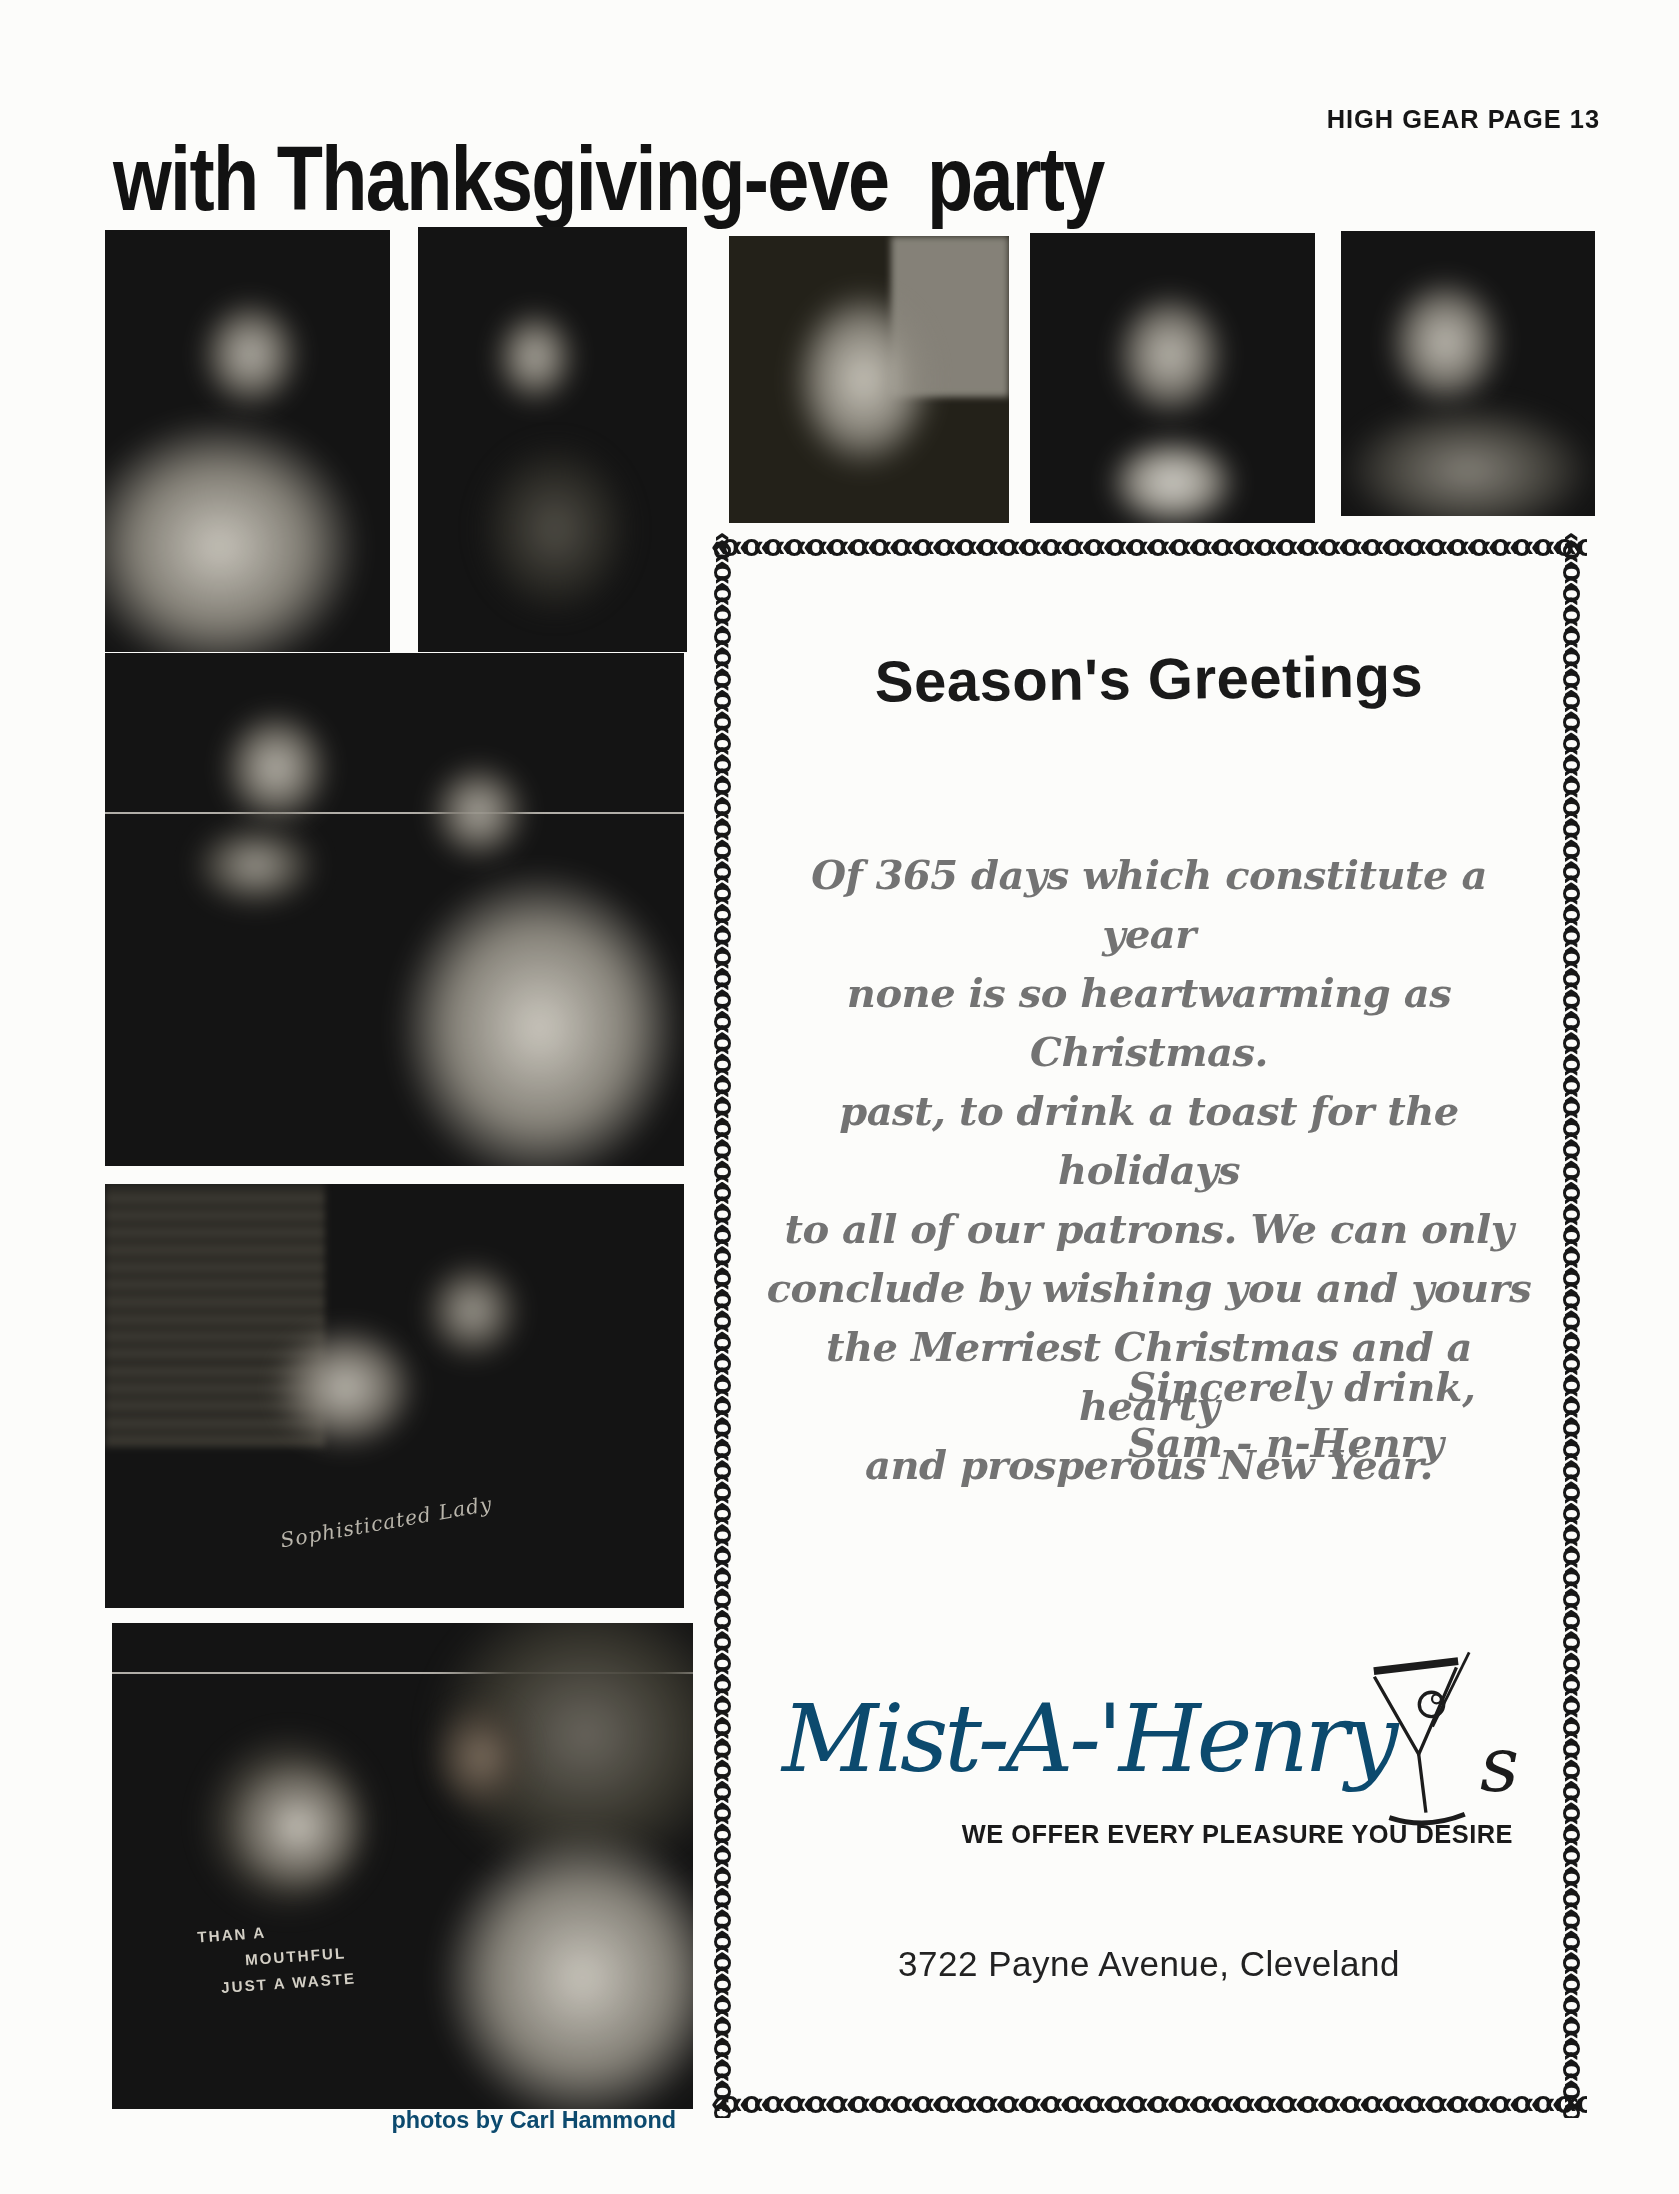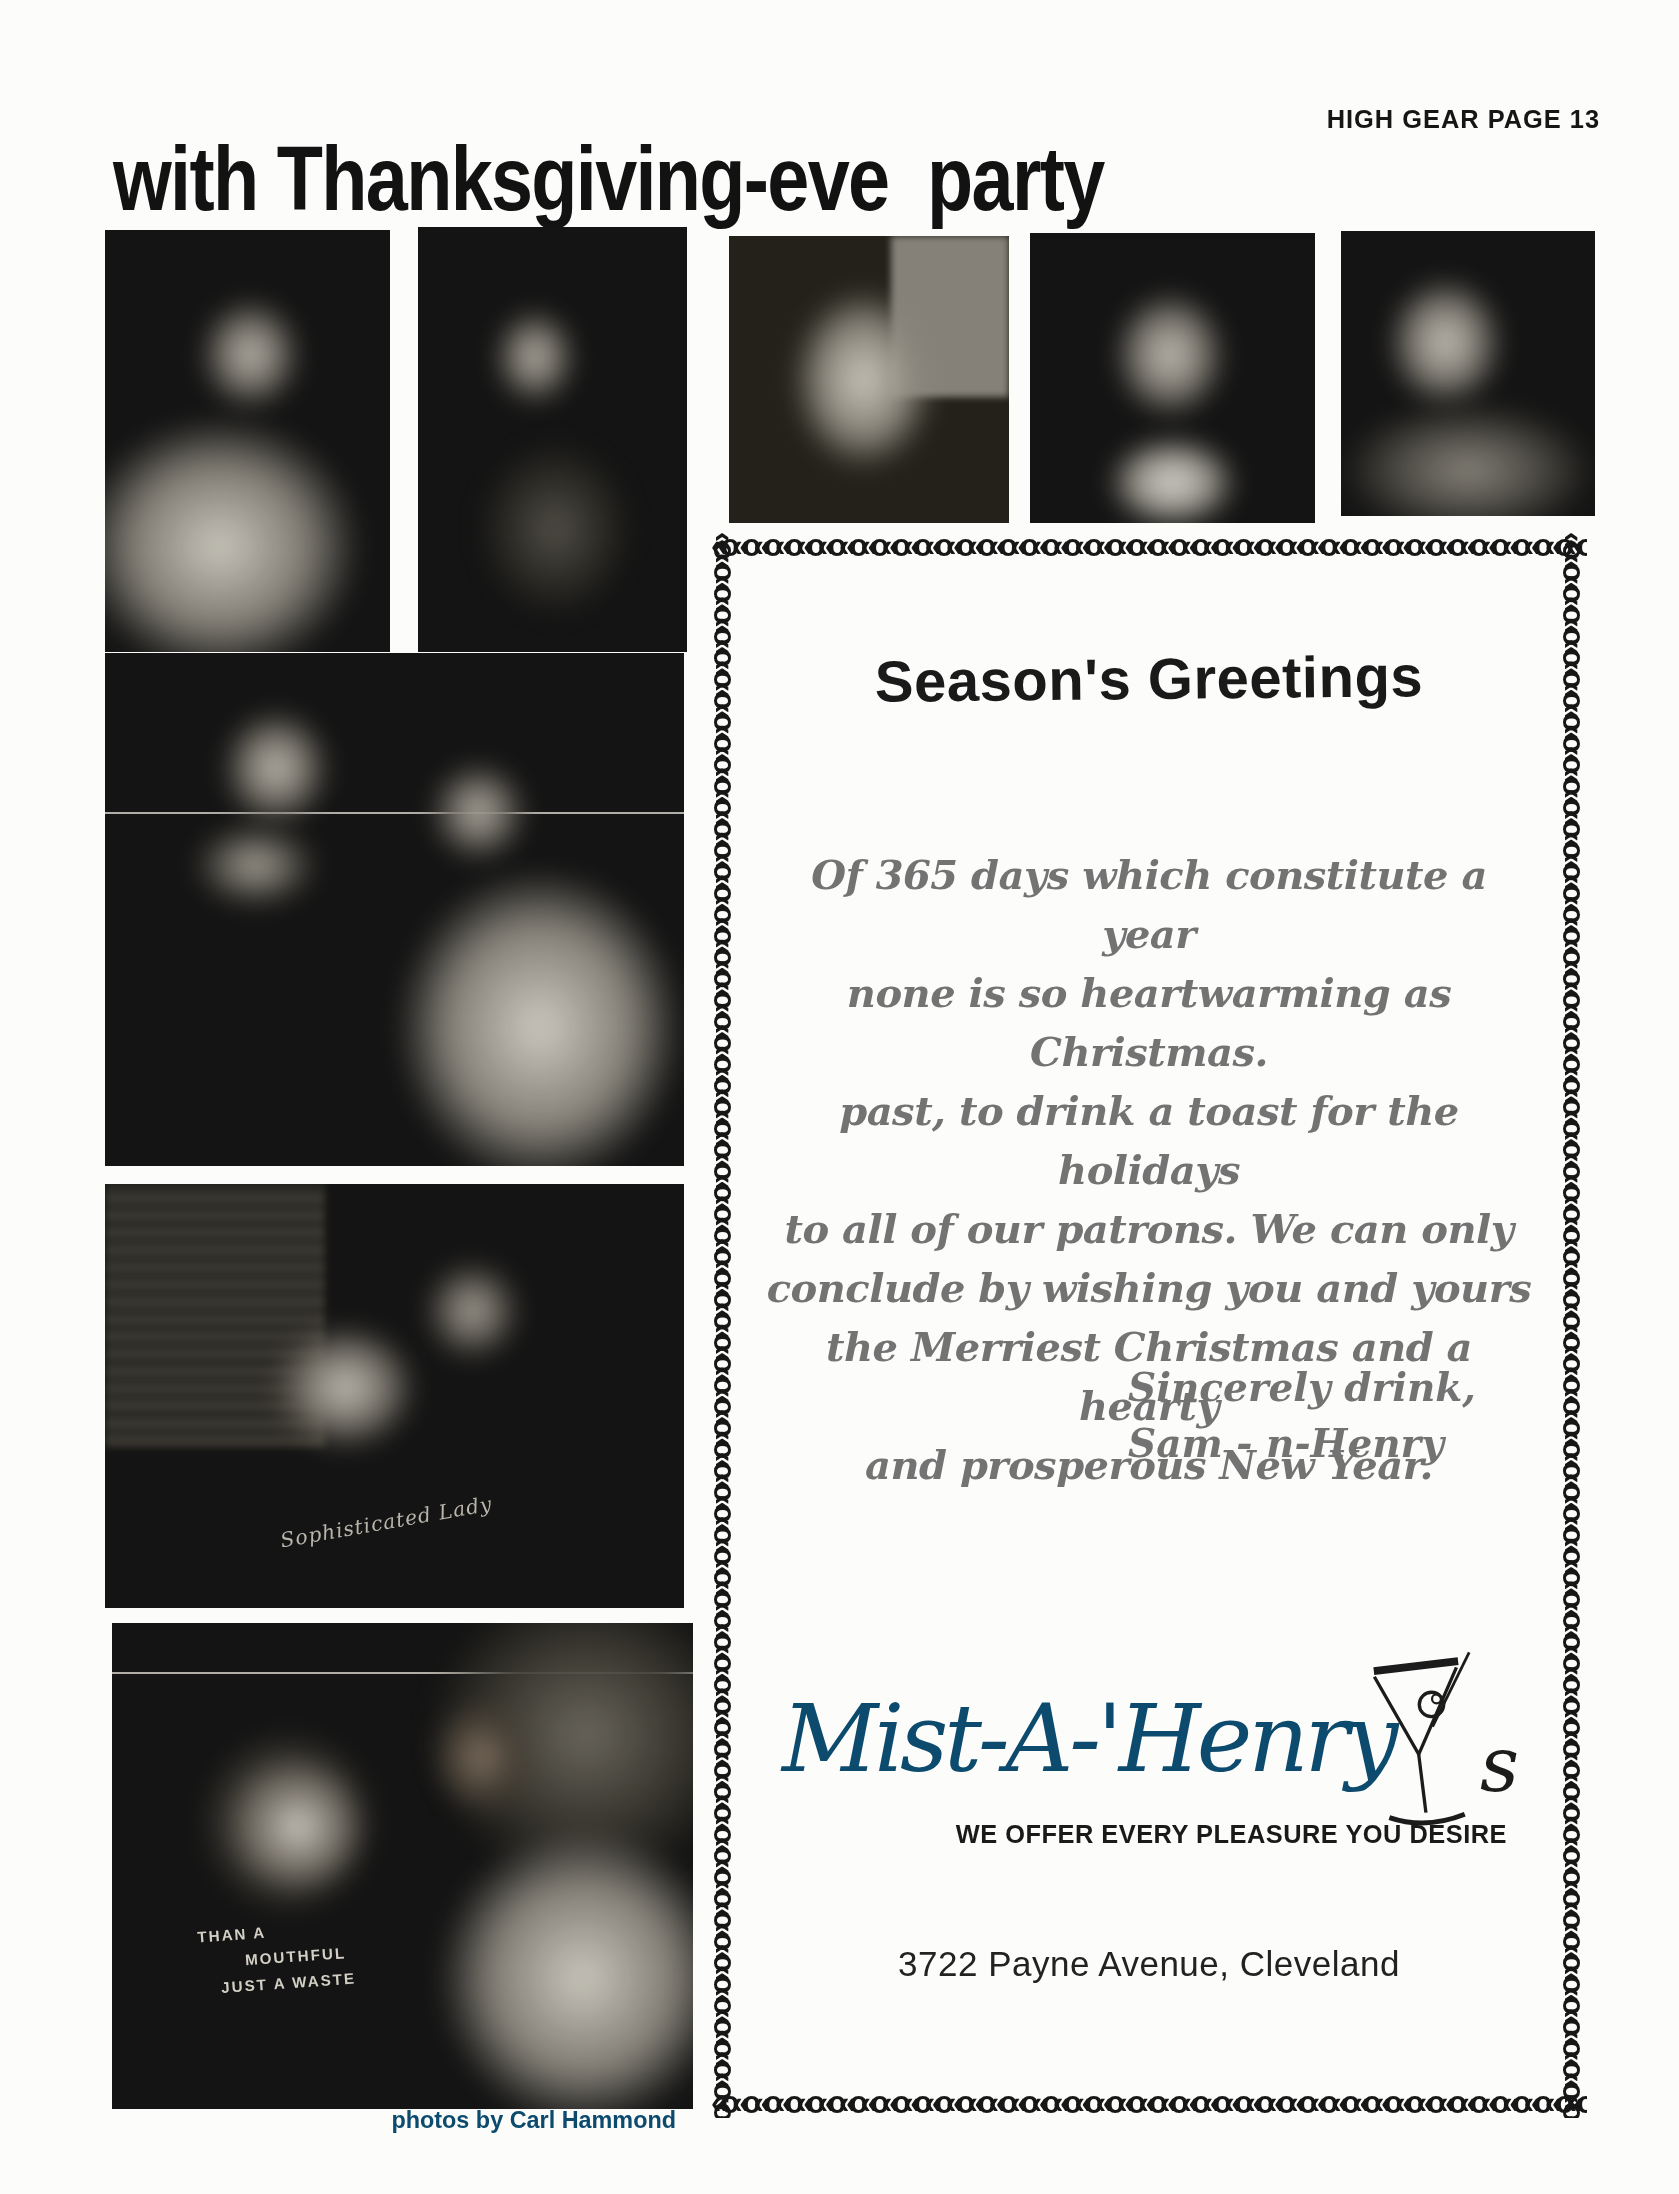--- a/index.html
+++ b/index.html
@@ -47,21 +47,21 @@
   .ad-message{position:absolute;top:313px;left:53px;right:53px;text-align:center;
               font-size:40px;line-height:59px;letter-spacing:-0.5px;}
   .ad-closing{position:absolute;top:827px;left:417px;font-size:39px;line-height:56px;text-align:left;}
 
   .logo-text{position:absolute;left:71px;top:1160px;font-size:94px;font-weight:400;
              font-family:"DejaVu Serif",serif;font-style:italic;letter-spacing:-4.1px;color:#0c4a6e;
              line-height:1;}
   .logo-s{position:absolute;left:769px;top:1195px;font-size:76px;font-weight:400;
           font-family:"DejaVu Serif",serif;font-style:italic;color:#1c1c1c;line-height:1;}
   .glass{position:absolute;left:652px;top:1117px;}
-  .ad-tagline{position:absolute;top:1288px;left:0;right:80px;text-align:right;
+  .ad-tagline{position:absolute;top:1288px;left:0;right:74px;text-align:right;
               font-size:25.4px;font-weight:700;letter-spacing:0.5px;color:#1a1a1a;}
   .ad-address{position:absolute;top:1412px;left:0;width:100%;text-align:center;
               font-size:35px;letter-spacing:0.5px;color:#222;}
 </style>
 </head>
 <body>
 
 <div class="page">
 
   <div class="masthead">HIGH GEAR PAGE 13</div>

